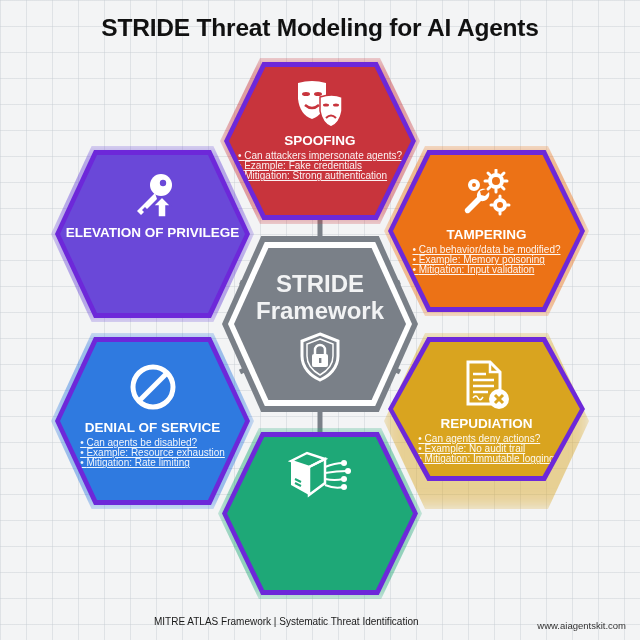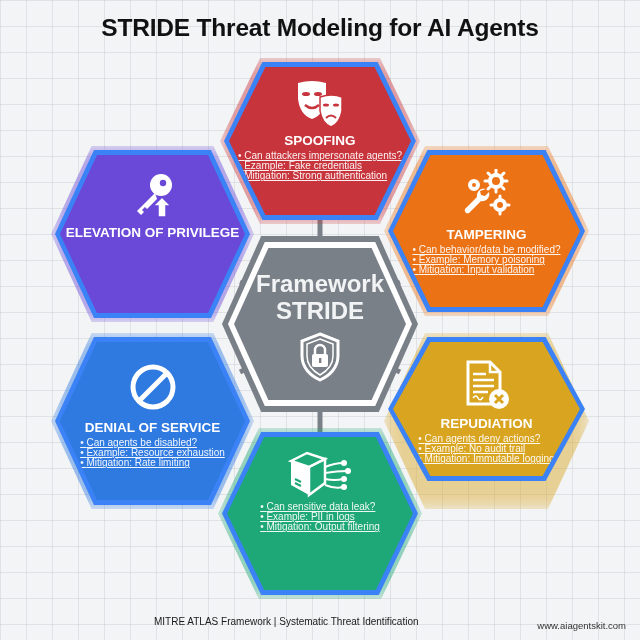--- a/index.html
+++ b/index.html
@@ -15,21 +15,21 @@
   .title {
     position: absolute; left: 0; right: 0; top: 14px;
     text-align: center; font-weight: 700; font-size: 24.5px; color: #111;
     letter-spacing: -0.2px;
   }
   svg.connectors { position: absolute; left: 0; top: 0; }
   .hex {
     position: absolute;
     clip-path: polygon(20% 0%, 80% 0%, 100% 50%, 80% 100%, 20% 100%, 0% 50%);
   }
-  .hex-outer { background: #3b82f6; }
+  .hex-outer { background: #6d28d9; }
   .hex-inner {
     position: absolute; left: 5px; top: 5px; right: 5px; bottom: 5px;
     clip-path: polygon(20% 0%, 80% 0%, 100% 50%, 80% 100%, 20% 100%, 0% 50%);
     display: flex; flex-direction: column; align-items: center; color: #fff;
   }
   .glow { position: absolute; filter: blur(9px); opacity: 0.45;
     clip-path: polygon(20% 0%, 80% 0%, 100% 50%, 80% 100%, 20% 100%, 0% 50%); }
   .icon { width: 48px; height: 48px; margin-top: 14px; }
   .icon svg { width: 100%; height: 100%; }
   .hex-title { font-weight: 700; font-size: 13.5px; margin-top: 4px; text-align: center; line-height: 15px; }
@@ -52,22 +52,22 @@
     <line x1="400" y1="282" x2="375" y2="292"></line>
     <line x1="240" y1="372" x2="265" y2="360"></line>
     <line x1="400" y1="372" x2="375" y2="360"></line>
   </g>
 </svg>
 
 <div class="hex hex-outer" style="left:222px; top:236px; width:196px; height:176px; background:#7a8088;">
   <div class="hex-inner" style="left:6px; top:6px; right:6px; bottom:6px; background:#ffffff;">
     <div class="hex-inner" style="left:6px; top:6px; right:6px; bottom:6px; background:#7a8088;">
       <div class="center-title">
+        <div>STRIDE</div>
         <div>Framework</div>
-        <div>STRIDE</div>
       </div>
       <div style="width:44px;height:50px;margin-top:8px;">
         <svg viewBox="0 0 44 50" width="44" height="50">
           <path d="M22 2 L40 9 L40 24 C40 36 31 44 22 48 C13 44 4 36 4 24 L4 9 Z" fill="none" stroke="#fff" stroke-width="3"></path>
           <path d="M22 7 L35 12 L35 24 C35 33 29 39 22 43 C15 39 9 33 9 24 L9 12 Z" fill="none" stroke="#fff" stroke-width="1.5"></path>
           <rect x="14" y="22" width="16" height="13" rx="2" fill="#fff"></rect>
           <path d="M17 22 v-4 a5 5 0 0 1 10 0 v4" fill="none" stroke="#fff" stroke-width="2.5"></path>
           <rect x="21" y="26" width="2.4" height="5" fill="#7a8088"></rect>
         </svg>
       </div>
@@ -212,22 +212,17 @@
           <path d="M38 36 Q48 40 56 38"></path>
         </g>
         <g fill="#fff">
           <circle cx="57" cy="14" r="3"></circle>
             <circle cx="61" cy="22" r="3"></circle>
           <circle cx="57" cy="30" r="3"></circle>
             <circle cx="57" cy="38" r="3"></circle>
         </g>
       </svg>
     </div>
-    <ul class="bullets">
-      <li>Can sensitive data leak?</li>
-      <li>Example: PII in logs</li>
-      <li>Mitigation: Output filtering</li>
-    </ul>
   </div>
 </div>
 
 <div class="footer-left">MITRE ATLAS Framework | Systematic Threat Identification</div>
 <div class="footer-right">www.aiagentskit.com</div>
 
 </body></html>

